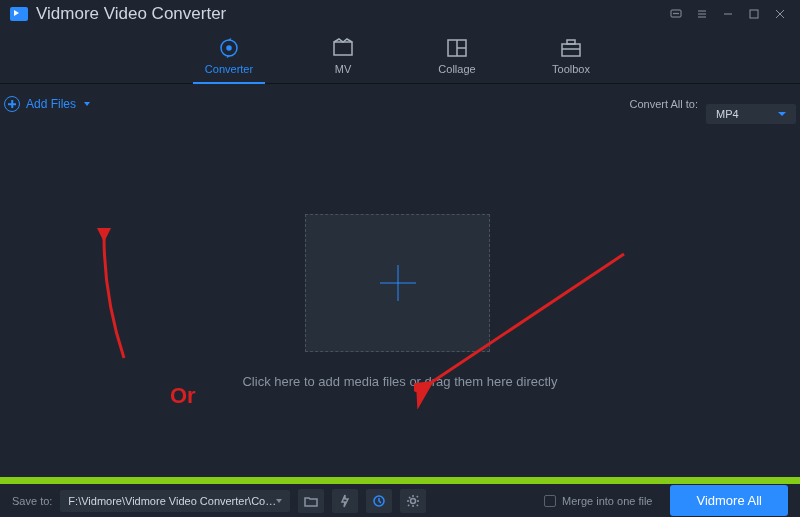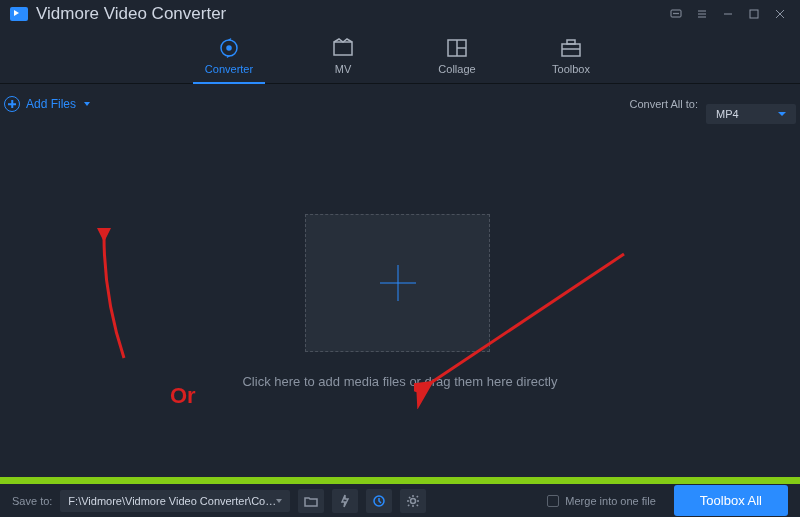--- a/index.html
+++ b/index.html
@@ -210,14 +210,14 @@
   <div class="tool-ic">
       <svg viewBox="0 0 14 14">
         <circle cx="7" cy="7" r="2.5"></circle>
         <path d="M7 1 v2 M7 11 v2 M1 7 h2 M11 7 h2 M3 3 l1.3 1.3 M10.7 10.7 L12 12 M12 2 l-1.3 1.3 M3.3 10.7 L2 12"></path>
       </svg>
     </div>
   <div class="merge">
     <div class="cb"></div>
     <span>Merge into one file</span>
   </div>
-  <div class="convert-btn">Toolbox All</div>
+  <div class="convert-btn">Vidmore All</div>
 </div>
 
 </body></html>

